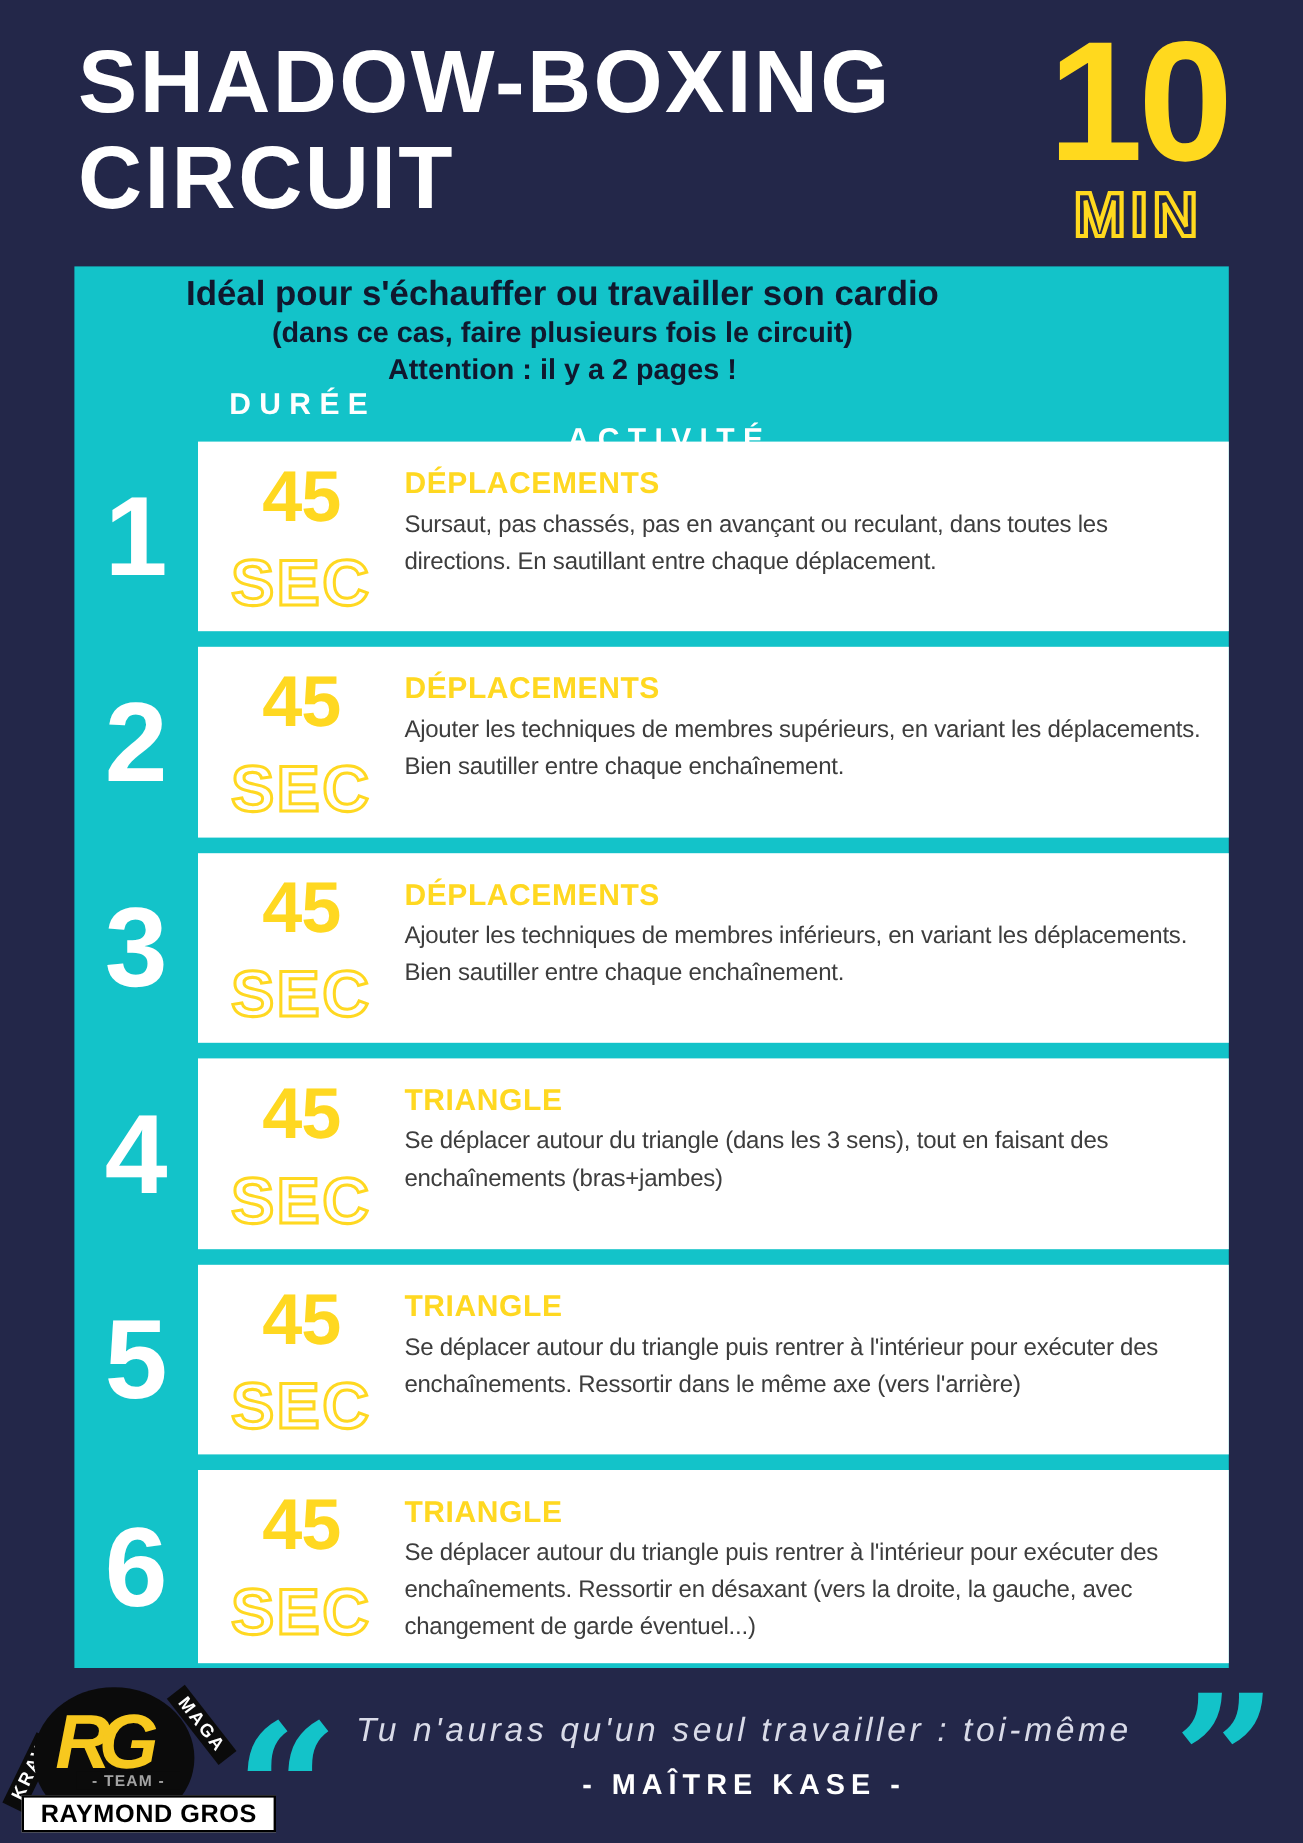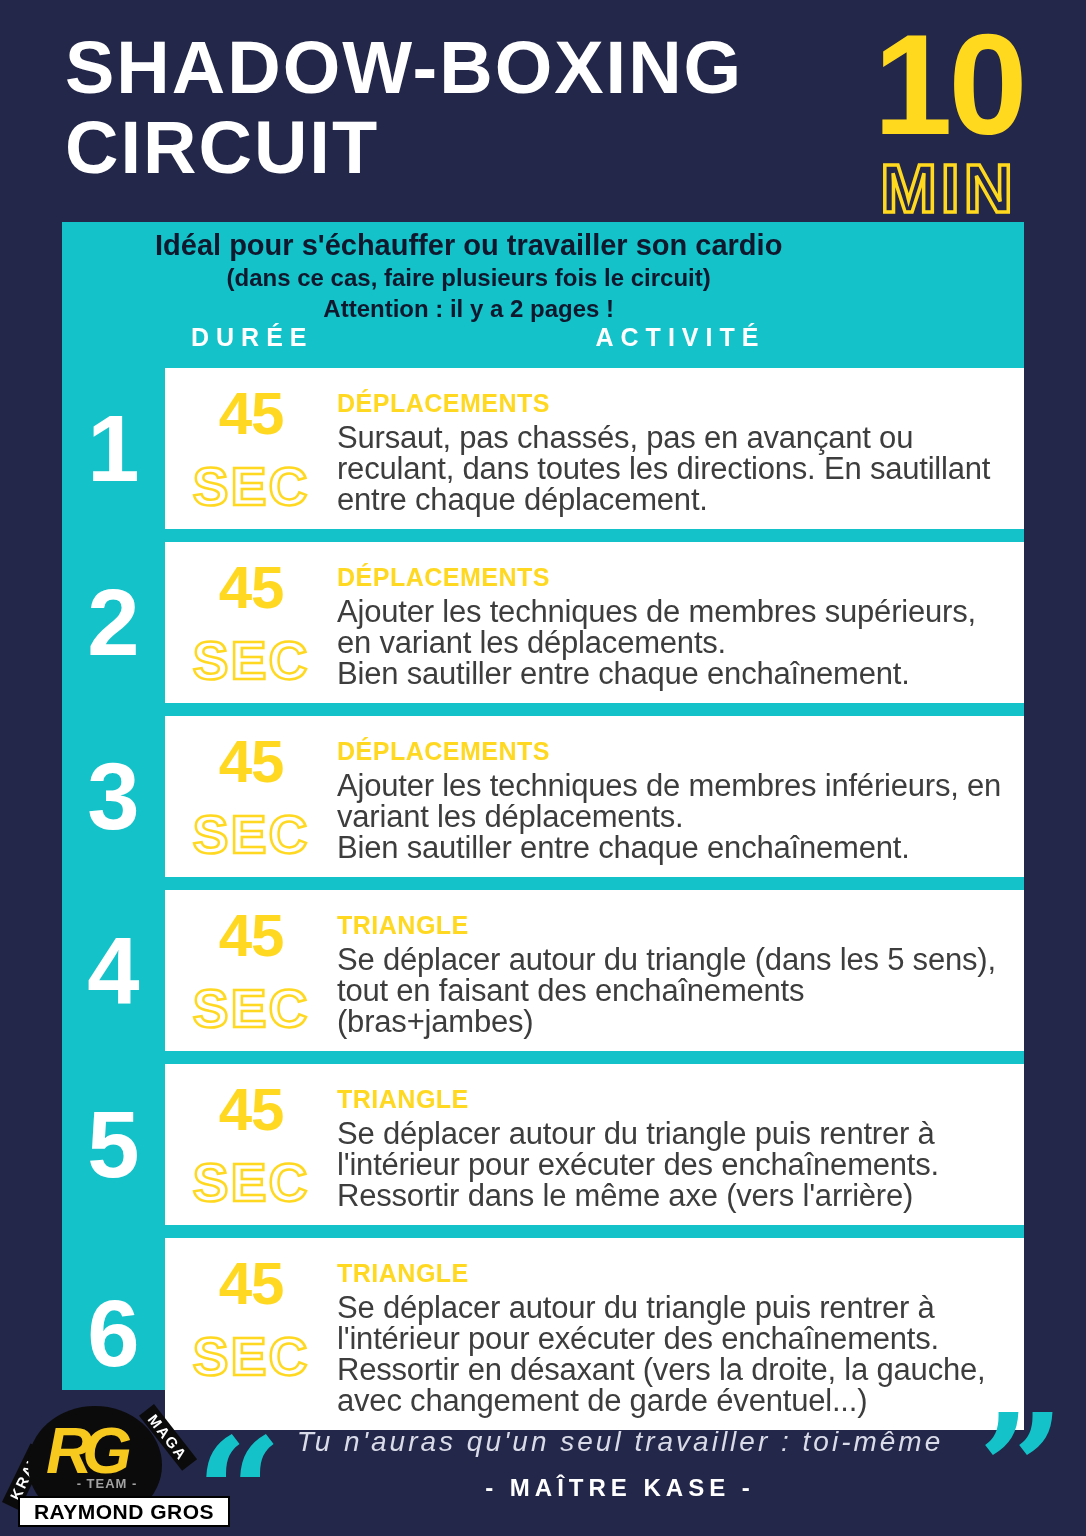--- a/index.html
+++ b/index.html
@@ -7,44 +7,44 @@
   .poster {
     position:relative; width:1086px; height:1536px; overflow:hidden;
     background:#232749;
     font-family:"Liberation Sans", sans-serif;
   }
   
   .title { position:absolute; left:65px; top:28px; color:#ffffff;
            font-weight:800; font-size:74px; line-height:80px; letter-spacing:2px; }
   .badge { position:absolute; right:40px; top:14px; width:195px; text-align:center; }
   .badge-number { font-size:142px; font-weight:800; color:#FFD91E; line-height:1; letter-spacing:-4px; }
-  .badge-unit   { font-size:68px; font-weight:800; line-height:0.95; letter-spacing:4px;
+  .badge-unit   { font-size:52px; font-weight:800; line-height:0.95; letter-spacing:4px;
                   color:rgba(0,0,0,0); -webkit-text-stroke:3.5px #FFD91E; margin-top:0px; }
   
   .panel { position:absolute; left:62px; top:222px; width:962px; height:1168px; background:#13C3C9; }
   .intro { position:absolute; left:93px; top:6px; color:#10182e;text-align:center; }
   .intro-1 { font-size:29px; font-weight:700; line-height:34px; }
   .intro-2 { font-size:24px; font-weight:700; line-height:31px; }
   .intro-3 { font-size:24px; font-weight:700; line-height:31px; }
   .col-headers { position:absolute; left:129px; top:101px; display:flex;
-                 color:#ffffff; font-size:25px; font-weight:700; letter-spacing:7px; }
+                 color:#ffffff; font-size:25px; font-weight:700; letter-spacing:7px;flex-direction:column; }
   .col-activity { margin-left:282px; }
   
   .rows { position:absolute; left:0; top:146px; width:962px; }
   .row  { display:flex; margin-bottom:13px; }
   .row-num { flex:none; width:103px; display:flex; align-items:center; justify-content:center;
              color:#ffffff; font-size:94px; font-weight:800; line-height:1; }
   .card { flex:1; background:#ffffff; display:flex; padding:16px 22px 14px 0; }
   .duration { flex:none; width:172px; text-align:center; padding-top:2px; }
   .d-val { font-size:60px; font-weight:800; color:#FFD821; line-height:0.92; letter-spacing:-1px; }
   .d-unit { font-size:54px; font-weight:800; line-height:0.95; letter-spacing:2px;
             color:#ffffff; -webkit-text-stroke:2.5px #FFD821; margin-top:20px; }
   .activity { flex:1; padding-top:4px; }
   .act-title { color:#FFD821; font-size:25px; font-weight:700; letter-spacing:0.5px; line-height:30px; }
-  .act-body  { color:#3d3d3d; font-size:31px; line-height:31px; margin-top:4px;
+  .act-body  { color:#3d3d3d; font-size:20px; line-height:31px; margin-top:4px;
                white-space:pre-line; letter-spacing:-0.2px; }
   
   .quote-mark { position:absolute; color:#13C3C9; font-family:"DejaVu Serif", serif;
                 font-size:150px; line-height:0.8; font-weight:700; }
   .quote-open  { left:196px; top:1432px; }
   .quote-close { left:978px; top:1408px; }
   .quote-text { position:absolute; left:275px; top:1426px; width:690px; text-align:center;
                 color:#d9dbe8; font-size:28px; font-style:italic; letter-spacing:3px; }
   .quote-author { position:absolute; left:275px; top:1474px; width:690px; text-align:center;
                   color:#ffffff; font-size:24px; font-weight:600; letter-spacing:5px; }
@@ -137,21 +137,21 @@
 
       <div class="row">
         <div class="row-num">4</div>
         <div class="card">
           <div class="duration">
             <div class="d-val">45</div>
             <div class="d-unit">SEC</div>
           </div>
           <div class="activity">
             <div class="act-title">TRIANGLE</div>
-            <div class="act-body">Se déplacer autour du triangle (dans les 5 sens), tout en faisant des enchaînements (bras+jambes)</div>
+            <div class="act-body">Se déplacer autour du triangle (dans les 3 sens), tout en faisant des enchaînements (bras+jambes)</div>
           </div>
         </div>
       </div>
 
       <div class="row">
         <div class="row-num">5</div>
         <div class="card">
           <div class="duration">
             <div class="d-val">45</div>
             <div class="d-unit">SEC</div>

